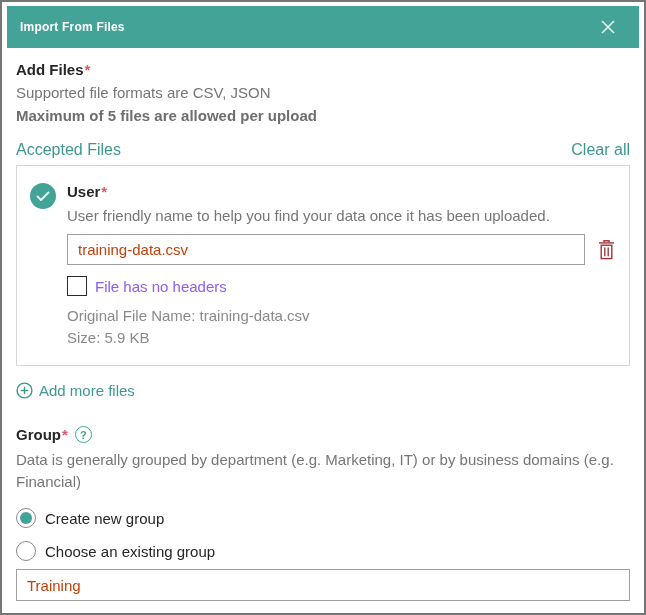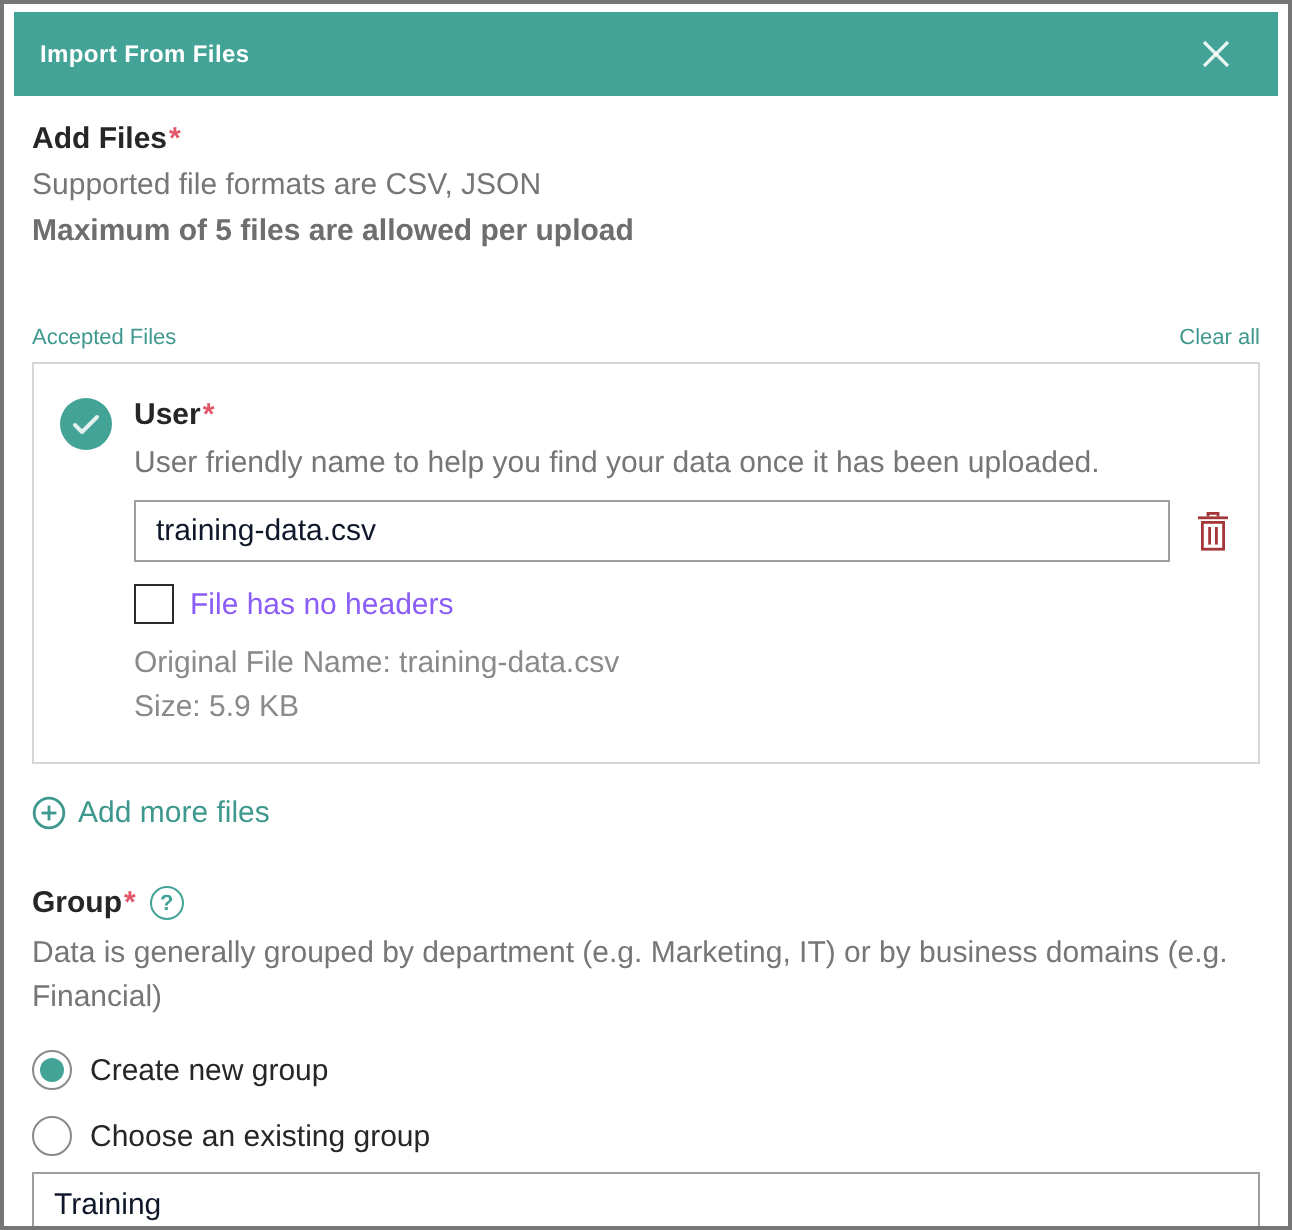--- a/index.html
+++ b/index.html
@@ -20,32 +20,32 @@
   }
   .hdr-title { color: #fff; font-size: 12px; font-weight: bold; letter-spacing: .2px; }
   .close-btn { background: none; border: none; cursor: pointer; width: 26px; height: 26px;
     display:flex; align-items:center; justify-content:center; }
   
   .content { padding: 13px 9px 0 9px; color: #262626; font-size: 15px; }
   .sec-label { font-weight: bold; font-size: 15px; color: #262626; }
   .req { color: #E4556A; font-weight: bold; margin-left: 1px; }
   .muted-line { color: #767676; line-height: 21px; margin-top: 4px; }
   .bold-muted { color: #6e6e6e; font-weight: bold; line-height: 21px; margin-top: 2px; }
-  .teal-link { color: #3E988E; text-decoration: none; font-size: 11px; cursor: pointer; margin-top: 22px; }
+  .teal-link { color: #3E988E; text-decoration: none; font-size: 16px; cursor: pointer; }
   .accepted-row { display: flex; justify-content: space-between; align-items: center; margin-top: 15px; }
   
   .file-card { border: 1px solid #d6d6d6; margin-top: 6px; padding: 17px 14px 16px 13px; display: flex; }
   .check-circle { flex: 0 0 26px; width: 26px; height: 26px; border-radius: 50%;
     background: #43A397; display: flex; align-items: center; justify-content: center; margin-right: 11px; }
   .card-body { flex: 1; min-width: 0; }
   .help-text { color: #767676; line-height: 20px; margin-top: 6px; }
   .input-row { display: flex; align-items: center; margin-top: 8px; }
   .txt-input {
     height: 31px; border: 1px solid #9f9f9f; background: #fff;
-    font-family: "Liberation Sans", sans-serif; font-size: 15px; color: #0f172a;
+    font-family: "Liberation Sans", sans-serif; font-size: 15px; color: #c2410c;
     padding: 0 10px; width: 100%; outline: none;
   }
   .name-input { flex: 1; }
   .del-btn { background: none; border: none; cursor: pointer; padding: 0; margin-left: 13px;
     display: flex; align-items: center; }
   .cb-row { display: flex; align-items: center; margin-top: 11px; }
   .cb {
     appearance: none; -webkit-appearance: none;
     width: 20px; height: 20px; border: 1.5px solid #2b2b2b; background: #fff;
     margin: 0 8px 0 0; cursor: pointer;

